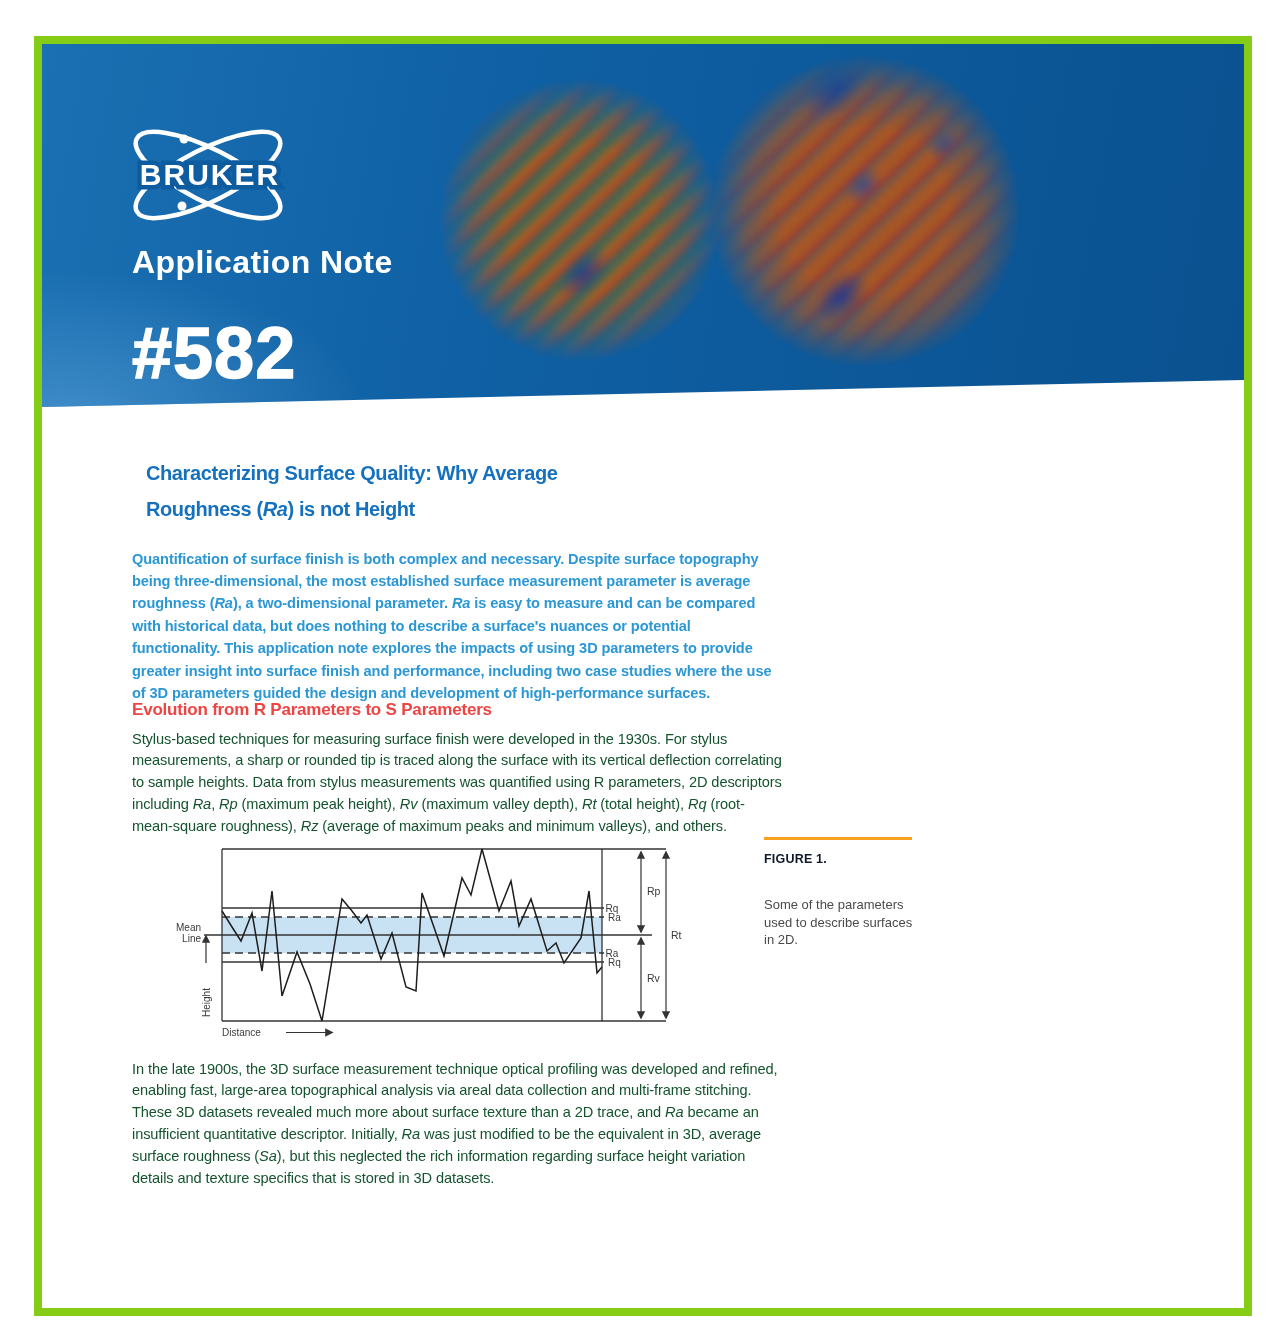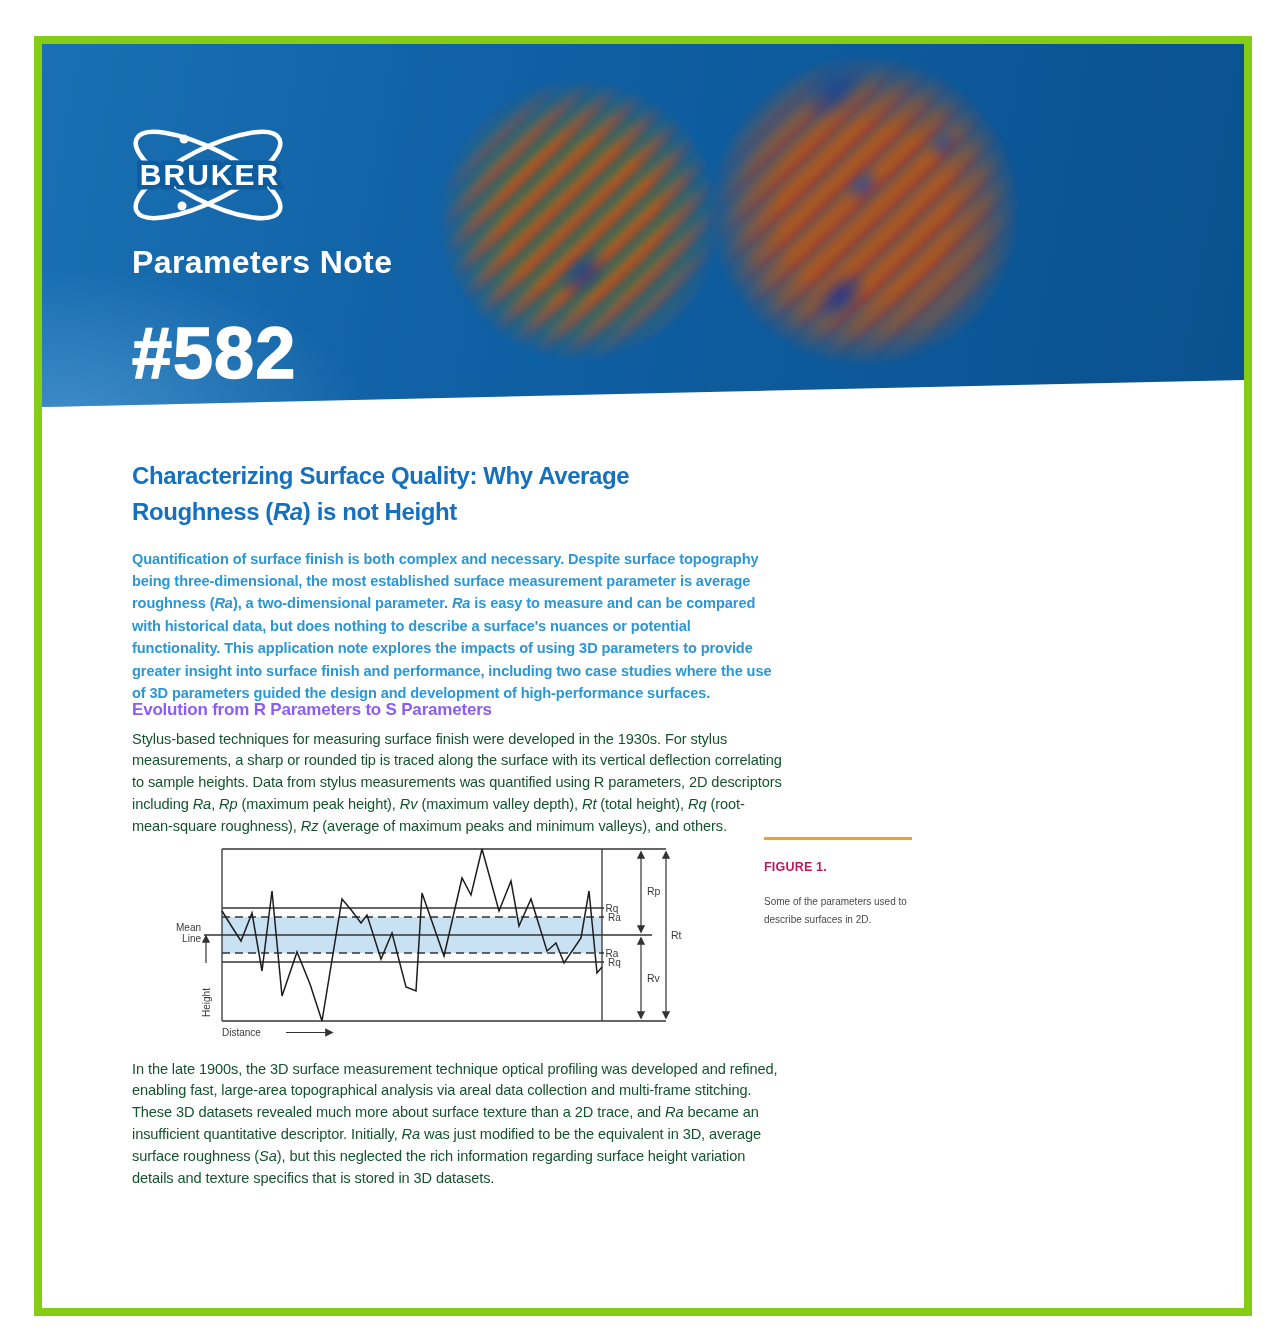--- a/index.html
+++ b/index.html
@@ -32,42 +32,42 @@
       radial-gradient(26px 16px at 82% 52%,rgba(32,70,165,.8),rgba(32,70,165,0) 70%),
       repeating-linear-gradient(0deg,#b5281a 0px,#d8341f 5px,#4ea636 9px,#c92c1b 12px,#d8341f 16px,#58ab3c 19px,#16418f 22px,#b5281a 24px);}
   .logo-svg{position:absolute;left:88px;top:85px;width:160px;height:95px;}
   .logo-text{font-family:"Liberation Sans",sans-serif;font-weight:bold;font-size:30px;
     letter-spacing:2px;fill:#ffffff;stroke:#0e5ca0;stroke-width:9px;paint-order:stroke;}
   .app-note{position:absolute;left:90px;top:200px;color:#ffffff;
     font-size:32px;font-weight:bold;letter-spacing:.4px;}
   .note-number{position:absolute;left:90px;top:268px;color:#ffffff;
     font-size:72px;font-weight:bold;letter-spacing:1px;-webkit-text-stroke:1.5px #ffffff;}
   
-  .title{position:absolute;left:90px;top:398px;width:740px;
-    color:#1571bd;font-size:24px;font-weight:bold;line-height:36px;letter-spacing:-.4px;}
+  .title{position:absolute;left:104px;top:398px;width:740px;
+    color:#1571bd;font-size:20px;font-weight:bold;line-height:36px;letter-spacing:-.4px;}
   .intro{position:absolute;left:90px;top:489px;width:642px;
     color:#2b97d5;font-size:14.6px;line-height:22.4px;letter-spacing:-.1px;font-weight:bold;}
   .section-heading{position:absolute;left:90px;top:642px;
-    color:#8b5cf6;font-size:17px;font-weight:bold;letter-spacing:-.2px;}
+    color:#ef4444;font-size:17px;font-weight:bold;letter-spacing:-.2px;}
   .para{position:absolute;color:#14532d;font-size:14.6px;line-height:21.8px;letter-spacing:-.1px;}
   .para1{left:90px;top:670px;width:650px;}
   .para2{left:90px;top:1000px;width:652px;}
   
   .figure-svg{position:absolute;left:112px;top:800px;width:540px;height:205px;}
   .fig-line{stroke:#333333;stroke-width:1.3;fill:none;}
   .fig-dash{stroke:#333333;stroke-width:1.3;fill:none;stroke-dasharray:8 5;}
   .fig-arrow{stroke:#333333;stroke-width:1.2;fill:none;}
   .fig-label{font-family:"Liberation Sans",sans-serif;font-size:10.5px;fill:#3a3a3a;}
   .fig-label-sm{font-family:"Liberation Sans",sans-serif;font-size:10px;fill:#3a3a3a;}
   .trace{stroke:#1d1d1d;stroke-width:1.5;fill:none;stroke-linejoin:miter;}
   
   .sidebar{position:absolute;left:722px;top:793px;width:156px;}
   .sidebar-rule{width:148px;height:3px;background:#f6a21f;}
-  .sidebar-label{margin-top:20px;color:#be185d;font-size:12.5px;font-weight:bold;letter-spacing:.2px;}
-  .sidebar-caption{margin-top:19px;color:#4a4a4a;font-size:10px;line-height:17.5px;}
+  .sidebar-label{margin-top:12px;color:#0f172a;font-size:12.5px;font-weight:bold;letter-spacing:.2px;}
+  .sidebar-caption{margin-top:30px;color:#4a4a4a;font-size:13px;line-height:17.5px;}
   i{font-style:italic;}
 </style>
 </head>
 <body>
 
 <div class="page">
 
   <div class="header">
     <div class="blob blob-left"></div>
     <div class="blob blob-right"></div>
@@ -75,21 +75,21 @@
     <svg class="logo-svg" viewBox="0 0 160 95">
       <g>
         <ellipse cx="78" cy="46" rx="80" ry="26" fill="none" stroke="#ffffff" stroke-width="4.5" transform="rotate(-27 78 46)"></ellipse>
         <ellipse cx="78" cy="46" rx="80" ry="26" fill="none" stroke="#ffffff" stroke-width="4.5" transform="rotate(27 78 46)"></ellipse>
         <circle cx="54" cy="10" r="4.5" fill="#ffffff"></circle>
         <circle cx="52" cy="77" r="4.5" fill="#ffffff"></circle>
       </g>
       <text class="logo-text" x="80" y="56" text-anchor="middle">BRUKER</text>
     </svg>
 
-    <div class="app-note">Parameters Note</div>
+    <div class="app-note">Application Note</div>
     <div class="note-number">#582</div>
   </div>
 
   <h1 class="title"><span>Characterizing Surface Quality: Why Average</span><br><span>Roughness (</span><i>Ra</i><span>) is not Height</span></h1>
 
   <p class="intro"><span>Quantification of surface finish is both complex and necessary. Despite surface topography being three-dimensional, the most established surface measurement parameter is average roughness (</span><i>Ra</i><span>), a two-dimensional parameter. </span><i>Ra</i><span> is easy to measure and can be compared with historical data, but does nothing to describe a surface's nuances or potential functionality. This application note explores the impacts of using 3D parameters to provide greater insight into surface finish and performance, including two case studies where the use of 3D parameters guided the design and development of high-performance surfaces.</span></p>
 
   <h2 class="section-heading">Evolution from R Parameters to S Parameters</h2>
 
   <p class="para para1"><span>Stylus-based techniques for measuring surface finish were developed in the 1930s. For stylus measurements, a sharp or rounded tip is traced along the surface with its vertical deflection correlating to sample heights. Data from stylus measurements was quantified using R parameters, 2D descriptors including </span><i>Ra</i><span>, </span><i>Rp</i><span> (maximum peak height), </span><i>Rv</i><span> (maximum valley depth), </span><i>Rt</i><span> (total height), </span><i>Rq</i><span> (root-mean-square roughness), </span><i>Rz</i><span> (average of maximum peaks and minimum valleys), and others.</span></p>

